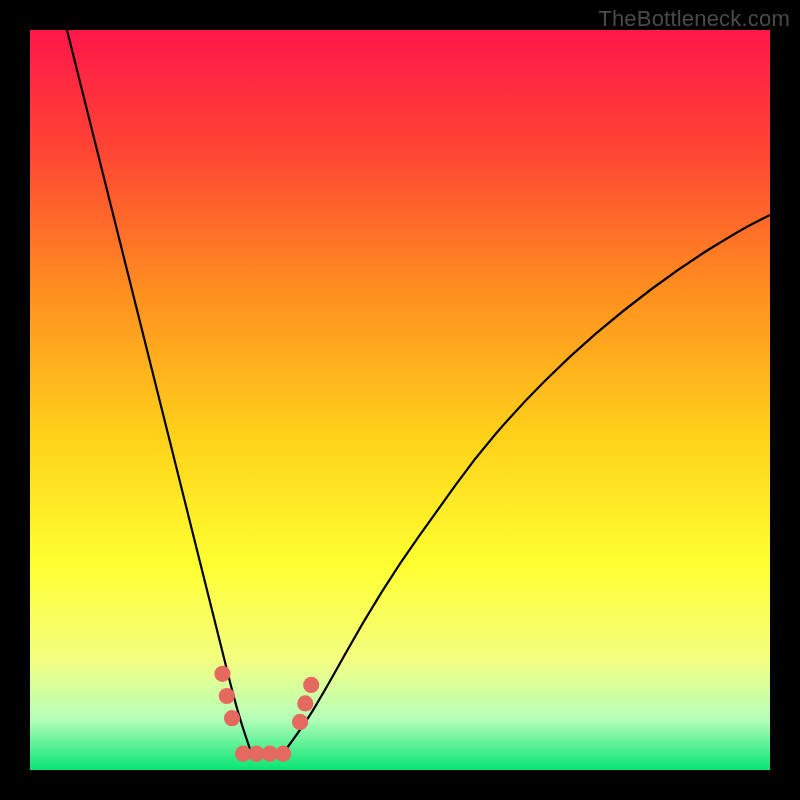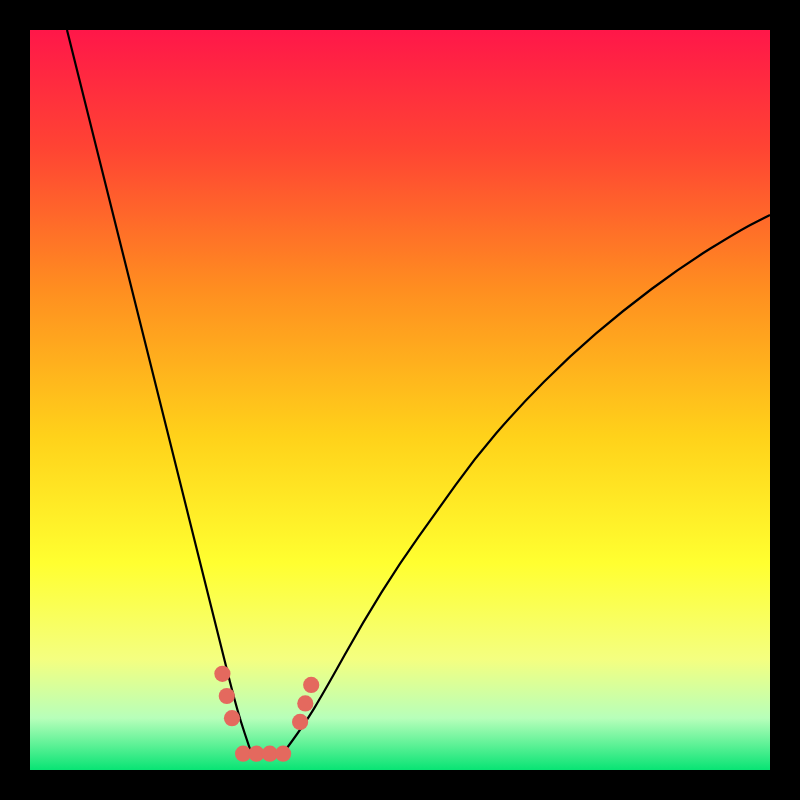--- a/index.html
+++ b/index.html
@@ -38,20 +38,21 @@
   .plot-area svg {
     display: block;
     width: 740px;
     height: 740px;
   }
 </style>
 </head>
 <body>
 <div class="frame">
 
+  <div class="watermark">TheBottleneck.com</div>
 
   <div class="plot-area">
     <svg id="chart-svg" viewBox="0 0 740 740" preserveAspectRatio="none">
       <defs>
         <linearGradient id="bg-grad" x1="0" y1="0" x2="0" y2="1">
           <stop id="stop0" offset="0%" stop-color="#ff1749"></stop>
           <stop id="stop1" offset="16%" stop-color="#ff4433"></stop>
           <stop id="stop2" offset="35%" stop-color="#ff8e20"></stop>
           <stop id="stop3" offset="55%" stop-color="#ffd21a"></stop>
           <stop id="stop4" offset="72%" stop-color="#ffff30"></stop>

